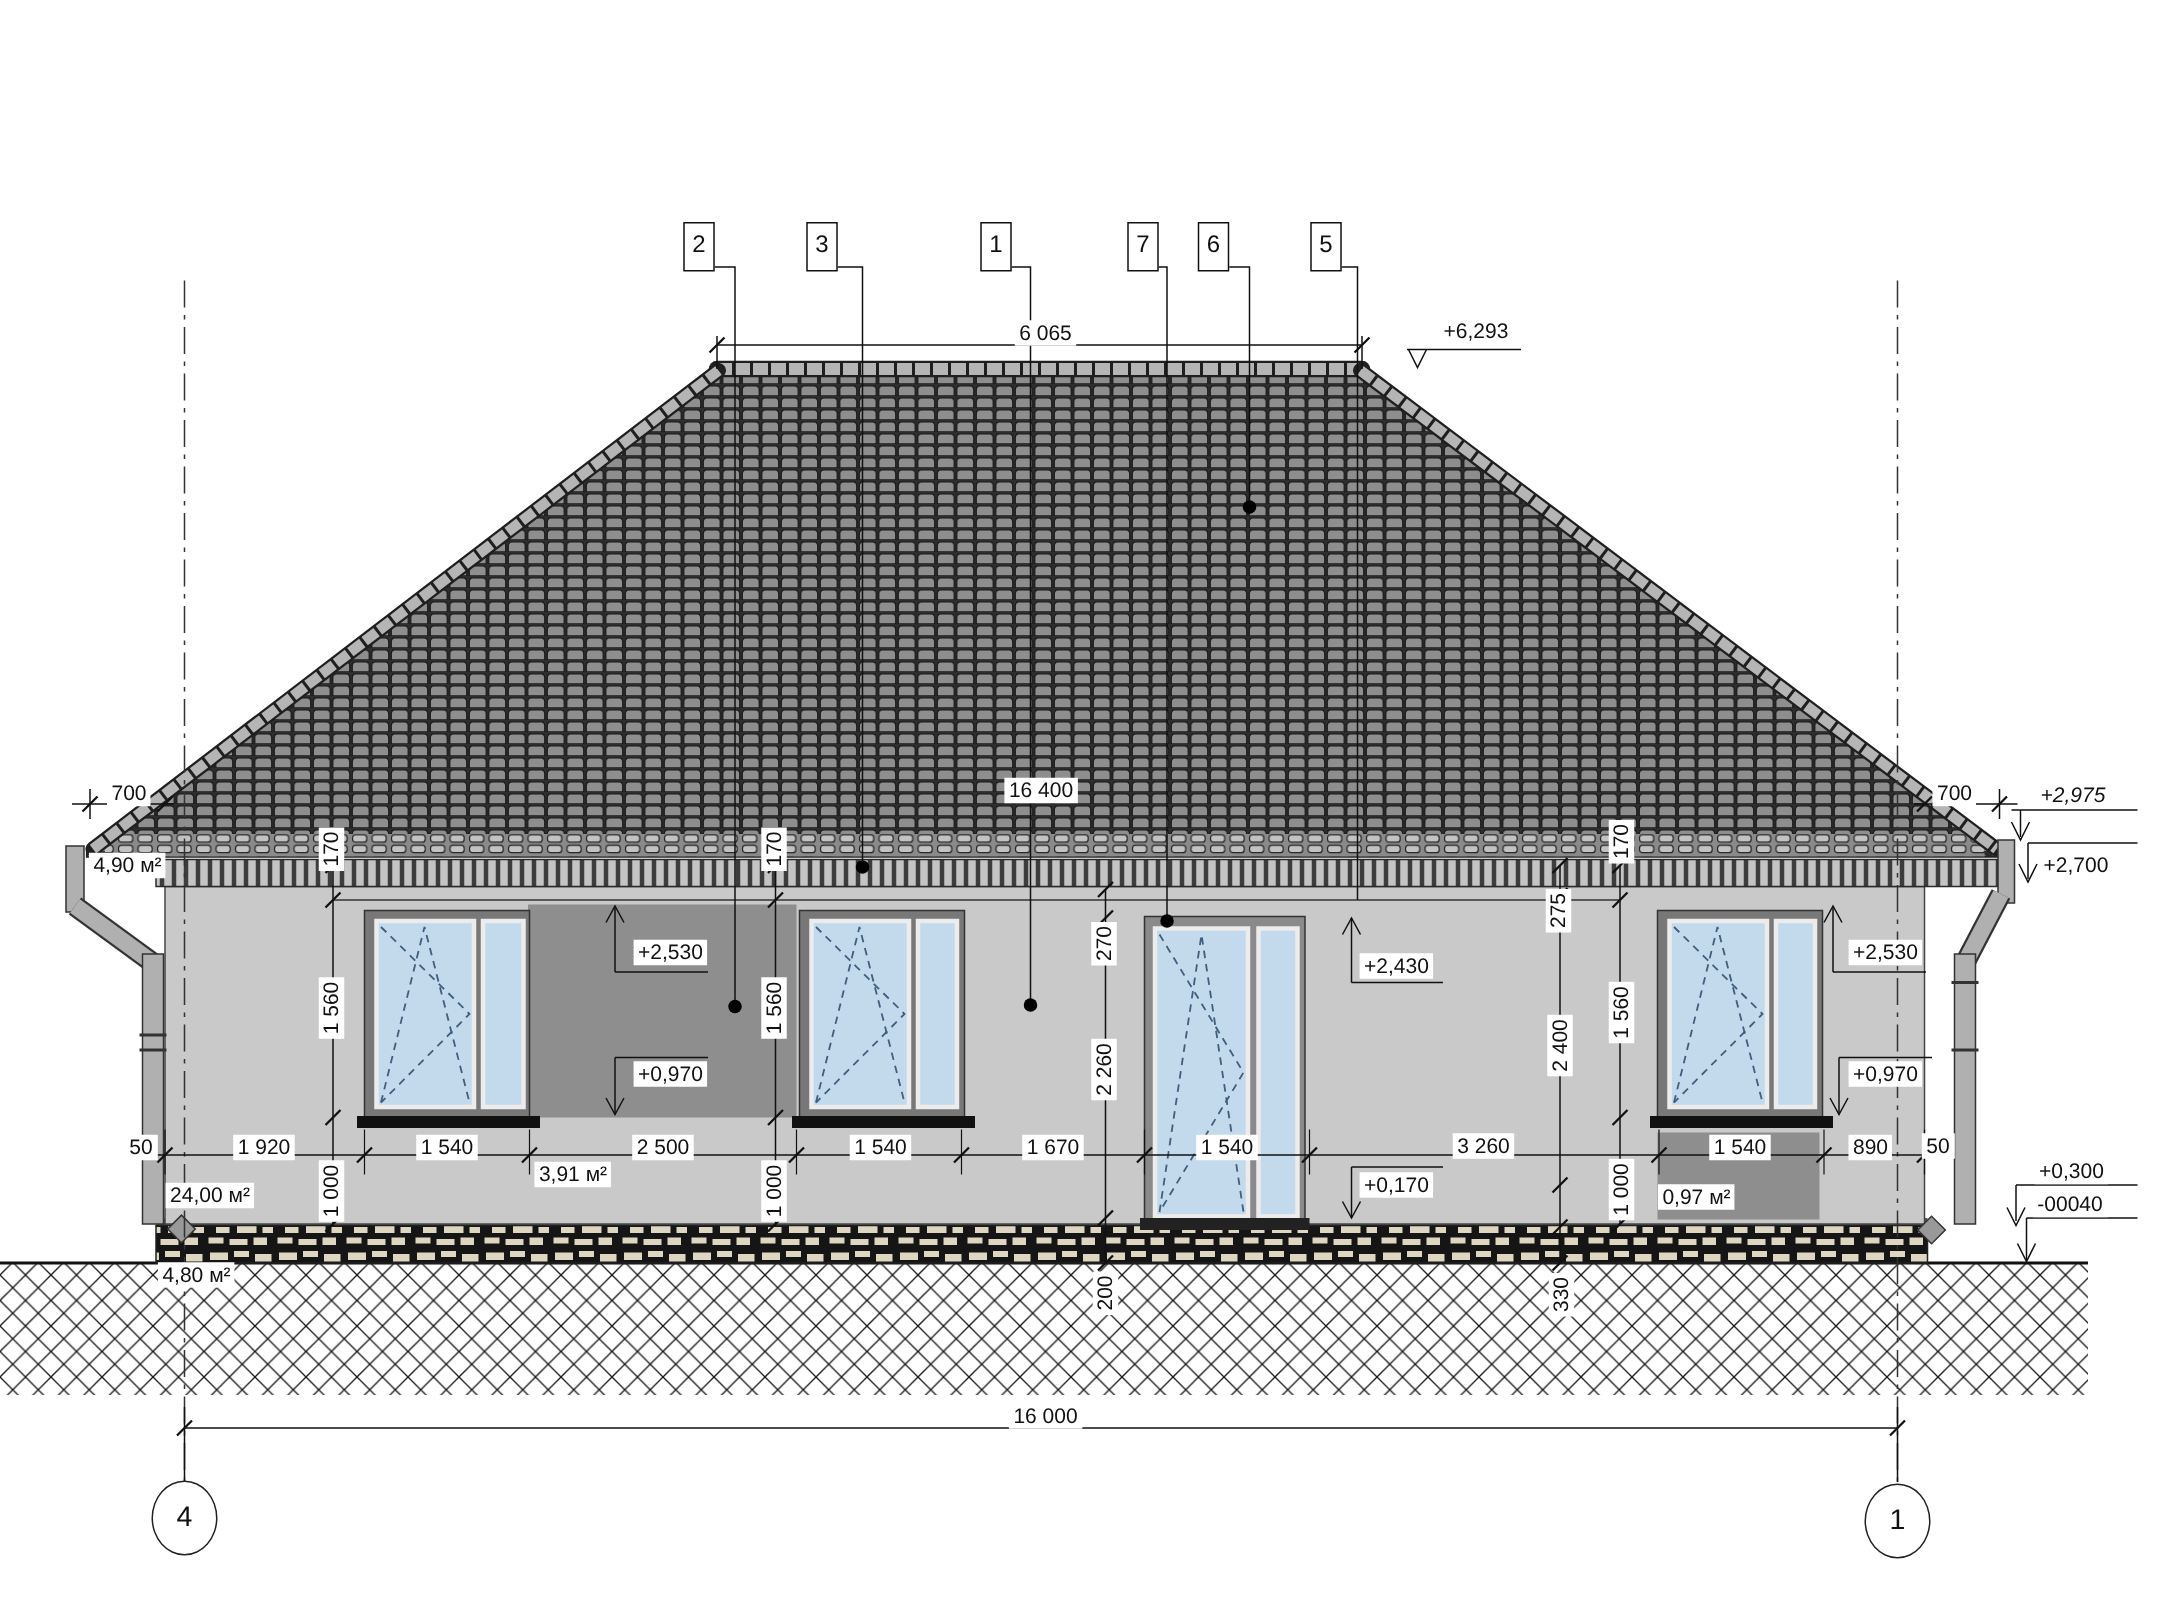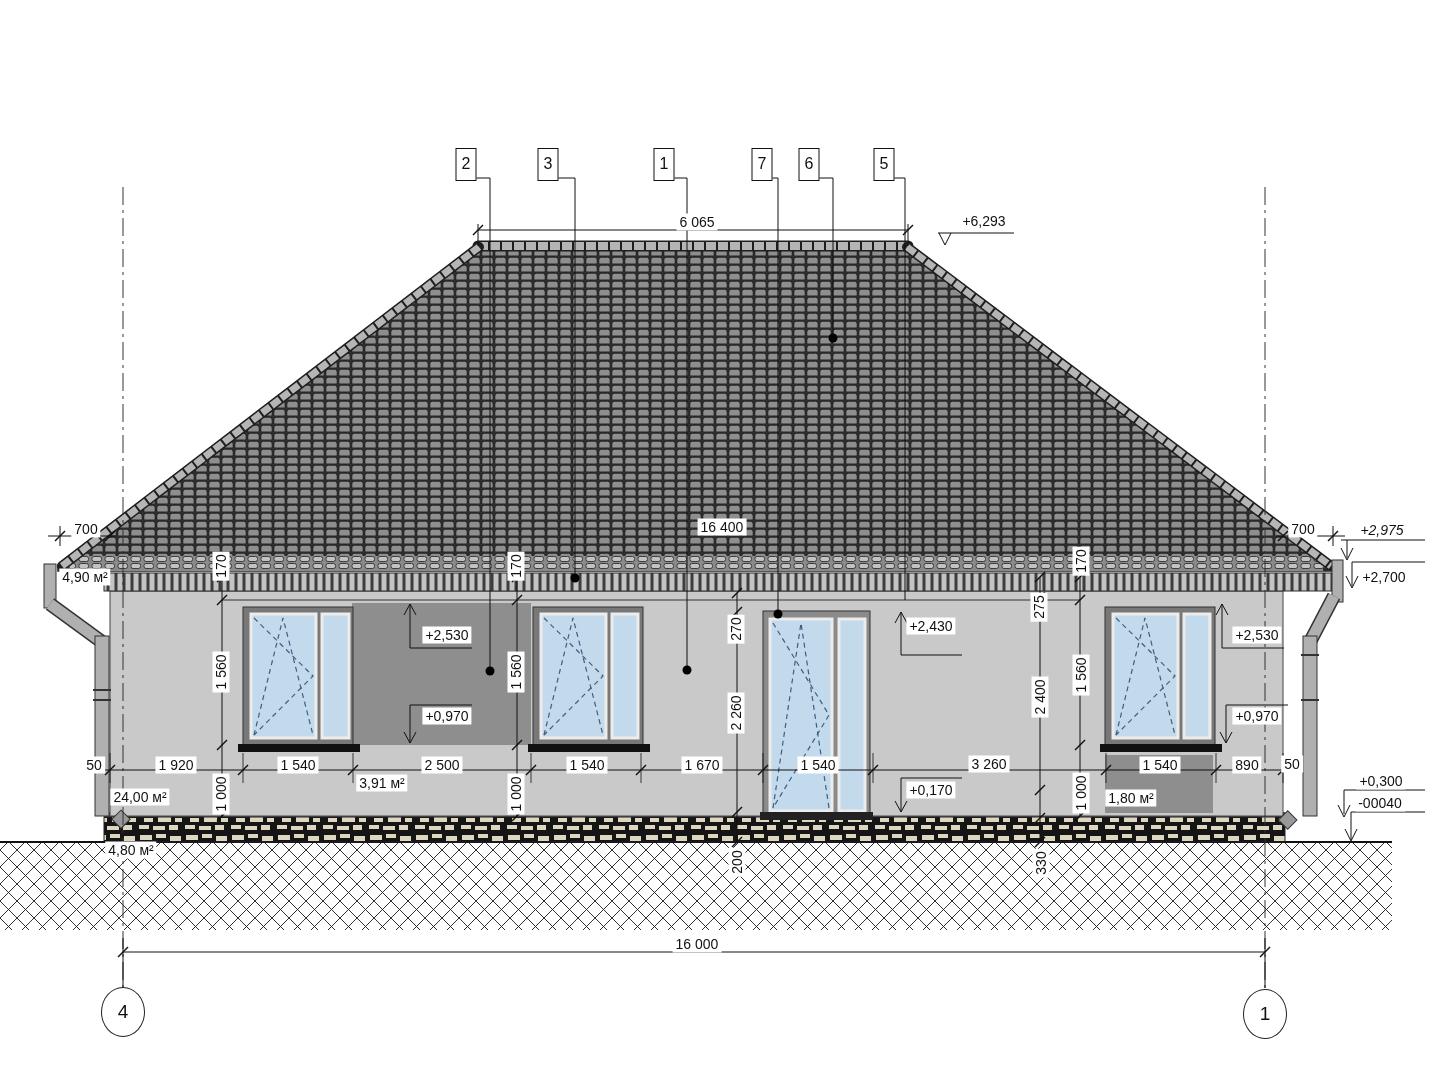--- a/index.html
+++ b/index.html
@@ -294,21 +294,21 @@
       <div class="marker" style="left: 466px; top: 148px;">2</div>
       <div class="marker" style="left: 548px; top: 148px;">3</div>
       <div class="marker" style="left: 664px; top: 148px;">1</div>
       <div class="marker" style="left: 762px; top: 148px;">7</div>
       <div class="marker" style="left: 809px; top: 148px;">6</div>
       <div class="marker" style="left: 884px; top: 148px;">5</div>
     </div>
 <div id="labels-layer">
       <div class="lbl" style="left: 697px; top: 222px;">6 065</div>
       <div class="lbl" style="left: 984px; top: 221px;">+6,293</div>
-      <div class="lbl" style="left: 694px; top: 527px; margin-left: 28px;">16 400</div>
+      <div class="lbl" style="left: 694px; top: 527px;">16 400</div>
       <div class="lbl" style="left: 86px; top: 529px;">700</div>
       <div class="lbl" style="left: 1303px; top: 529px;">700</div>
       <div class="lbl" style="left: 1382px; top: 530px; font-style: italic;">+2,975</div>
       <div class="lbl" style="left: 1384px; top: 577px;">+2,700</div>
       <div class="lbl" style="left: 85px; top: 577px;">4,90 м²</div>
       <div class="lbl rot" style="left: 221px; top: 566px;">170</div>
       <div class="lbl rot" style="left: 516px; top: 566px;">170</div>
       <div class="lbl rot" style="left: 1081px; top: 561px;">170</div>
       <div class="lbl rot" style="left: 221px; top: 672px;">1 560</div>
       <div class="lbl rot" style="left: 516px; top: 672px;">1 560</div>
@@ -316,37 +316,37 @@
       <div class="lbl rot" style="left: 221px; top: 794px;">1 000</div>
       <div class="lbl rot" style="left: 516px; top: 794px;">1 000</div>
       <div class="lbl rot" style="left: 1081px; top: 793px;">1 000</div>
       <div class="lbl" style="left: 447px; top: 635px;">+2,530</div>
       <div class="lbl" style="left: 447px; top: 716px;">+0,970</div>
       <div class="lbl" style="left: 382px; top: 736px; margin-top: 47px;">3,91 м²</div>
       <div class="lbl" style="left: 1257px; top: 635px;">+2,530</div>
       <div class="lbl" style="left: 1257px; top: 716px;">+0,970</div>
       <div class="lbl rot" style="left: 736px; top: 629px;">270</div>
       <div class="lbl rot" style="left: 736px; top: 713px;">2 260</div>
-      <div class="lbl" style="left: 931px; top: 626px;">+2,430</div>
+      <div class="lbl" style="left: 931px; top: 644px;">+2,430</div>
       <div class="lbl" style="left: 931px; top: 790px;">+0,170</div>
       <div class="lbl rot" style="left: 1039px; top: 607px;">275</div>
       <div class="lbl rot" style="left: 1040px; top: 697px;">2 400</div>
       <div class="lbl" style="left: 94px; top: 765px;">50</div>
       <div class="lbl" style="left: 176px; top: 765px;">1 920</div>
       <div class="lbl" style="left: 298px; top: 765px;">1 540</div>
       <div class="lbl" style="left: 442px; top: 765px;">2 500</div>
       <div class="lbl" style="left: 587px; top: 765px;">1 540</div>
       <div class="lbl" style="left: 702px; top: 765px;">1 670</div>
       <div class="lbl" style="left: 818px; top: 765px;">1 540</div>
       <div class="lbl" style="left: 989px; top: 764px;">3 260</div>
       <div class="lbl" style="left: 1160px; top: 765px;">1 540</div>
       <div class="lbl" style="left: 1247px; top: 765px;">890</div>
       <div class="lbl" style="left: 1292px; top: 764px;">50</div>
       <div class="lbl" style="left: 140px; top: 797px;">24,00 м²</div>
-      <div class="lbl" style="left: 1131px; top: 798px;">1,80 м²</div>
+      <div class="lbl" style="left: 1131px; top: 798px;">0,97 м²</div>
       <div class="lbl" style="left: 131px; top: 830px; margin-top: 20px;">4,80 м²</div>
       <div class="lbl" style="left: 1381px; top: 781px;">+0,300</div>
       <div class="lbl" style="left: 1380px; top: 803px;">-00040</div>
       <div class="lbl rot" style="left: 737px; top: 862px;">200</div>
       <div class="lbl rot" style="left: 1041px; top: 863px;">330</div>
       <div class="lbl" style="left: 697px; top: 944px;">16 000</div>
     </div>
 
 <div class="axis-bubble" style="left:123px;top:1012px">
   <span>4</span>

